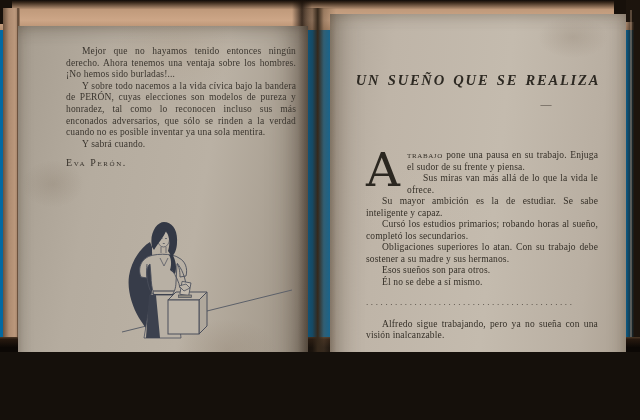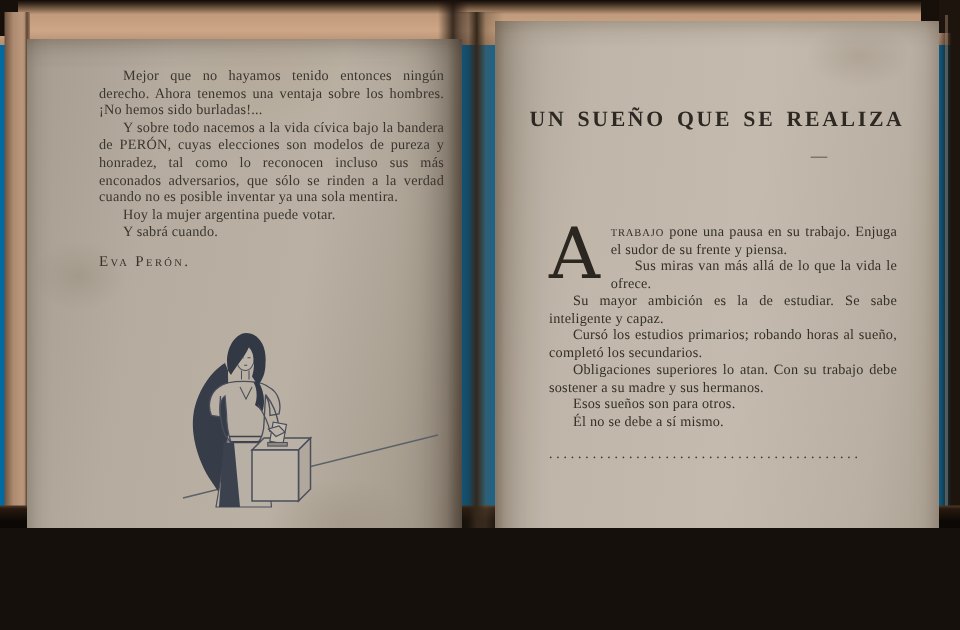--- a/index.html
+++ b/index.html
@@ -61,21 +61,21 @@
     color:#3a352e;text-align:justify;letter-spacing:.15px;}
   .lp-text p{margin:0;text-indent:16px;}
   .signature{margin-top:7px;text-align:left;padding-right:10px;
     font-variant:small-caps;letter-spacing:1.6px;font-size:10px;color:#37322b;}
   .page-num{position:absolute;font-size:15px;font-weight:bold;letter-spacing:1px;color:#3a352e;}
   .lp-num{left:58px;top:340px;}
   .illus{position:absolute;left:102px;top:194px;}
 
   
   .rp-title{position:absolute;left:0;top:58px;width:100%;text-align:center;
-    font-size:14.5px;font-weight:bold;letter-spacing:1.8px;word-spacing:2px;color:#2d2922;}
+    font-size:14.5px;font-weight:bold;letter-spacing:1.8px;word-spacing:2px;color:#2d2922;font-style:italic;}
   .rp-rule{position:absolute;left:204px;top:84px;width:24px;text-align:center;
     font-size:11px;color:#4a443b;}
   .rp-text{position:absolute;left:36px;top:136px;width:232px;font-size:9.5px;line-height:11.5px;
     text-align:justify;color:#342f27;letter-spacing:.15px;}
   .rp-text p{margin:0;text-indent:16px;}
   .rp-text p.lead{text-indent:0;}
   .dropcap{float:left;font-size:47px;line-height:33px;padding:3px 7px 0 0;
     font-family:"DejaVu Serif",serif;color:#2b2720;}
   .sc{font-variant:small-caps;letter-spacing:.6px;}
   .dots{margin:9px 0 10px 0;letter-spacing:2.6px;font-size:9px;white-space:nowrap;
@@ -94,21 +94,20 @@
   <div class="fore-edge"></div>
   <div class="right-void"></div>
   <div class="under-left"></div>
   <div class="under-right"></div>
   <div class="bottom-strip"></div>
 
   <div class="page-left">
     <div class="lp-text">
       <p>Mejor que no hayamos tenido entonces ningún derecho. Ahora tenemos una ventaja sobre los hombres. ¡No hemos sido burladas!...</p>
       <p>Y sobre todo nacemos a la vida cívica bajo la bandera de PERÓN, cuyas elecciones son modelos de pureza y honradez, tal como lo reconocen incluso sus más enconados adversarios, que sólo se rinden a la verdad cuando no es posible inventar ya una sola mentira.</p>
-      <p>Hoy la mujer argentina puede votar.</p>
       <p>Y sabrá cuando.</p>
       <div class="signature">Eva Perón.</div>
     </div>
 
     <svg class="illus" width="175" height="126" viewBox="0 0 175 126">
 
       <line x1="2" y1="112" x2="172" y2="70" stroke="#5c6069" stroke-width="1"></line>
 
       <path d="M30,22 C20,28 11,42 9,56 C7,70 12,86 19,98 L29,113 C33,100 30,84 32,70 C33,57 32,38 32,27 Z" fill="#373c49"></path>
 
@@ -151,17 +150,18 @@
 
     <div class="rp-text">
       <p class="lead"><span class="dropcap">A</span><span class="sc">trabajo</span><span> pone una pausa en su trabajo. Enjuga el sudor de su frente y piensa.</span></p>
       <p>Sus miras van más allá de lo que la vida le ofrece.</p>
       <p>Su mayor ambición es la de estudiar. Se sabe inteligente y capaz.</p>
       <p>Cursó los estudios primarios; robando horas al sueño, completó los secundarios.</p>
       <p>Obligaciones superiores lo atan. Con su trabajo debe sostener a su madre y sus hermanos.</p>
       <p>Esos sueños son para otros.</p>
       <p>Él no se debe a sí mismo.</p>
       <div class="dots">...........................................</div>
+      <p class="closing">Alfredo sigue trabajando, pero ya no sueña con una visión inalcanzable.</p>
     </div>
 
     <div class="page-num rp-num">— 135</div>
   </div>
 </div>
 
 </body></html>

